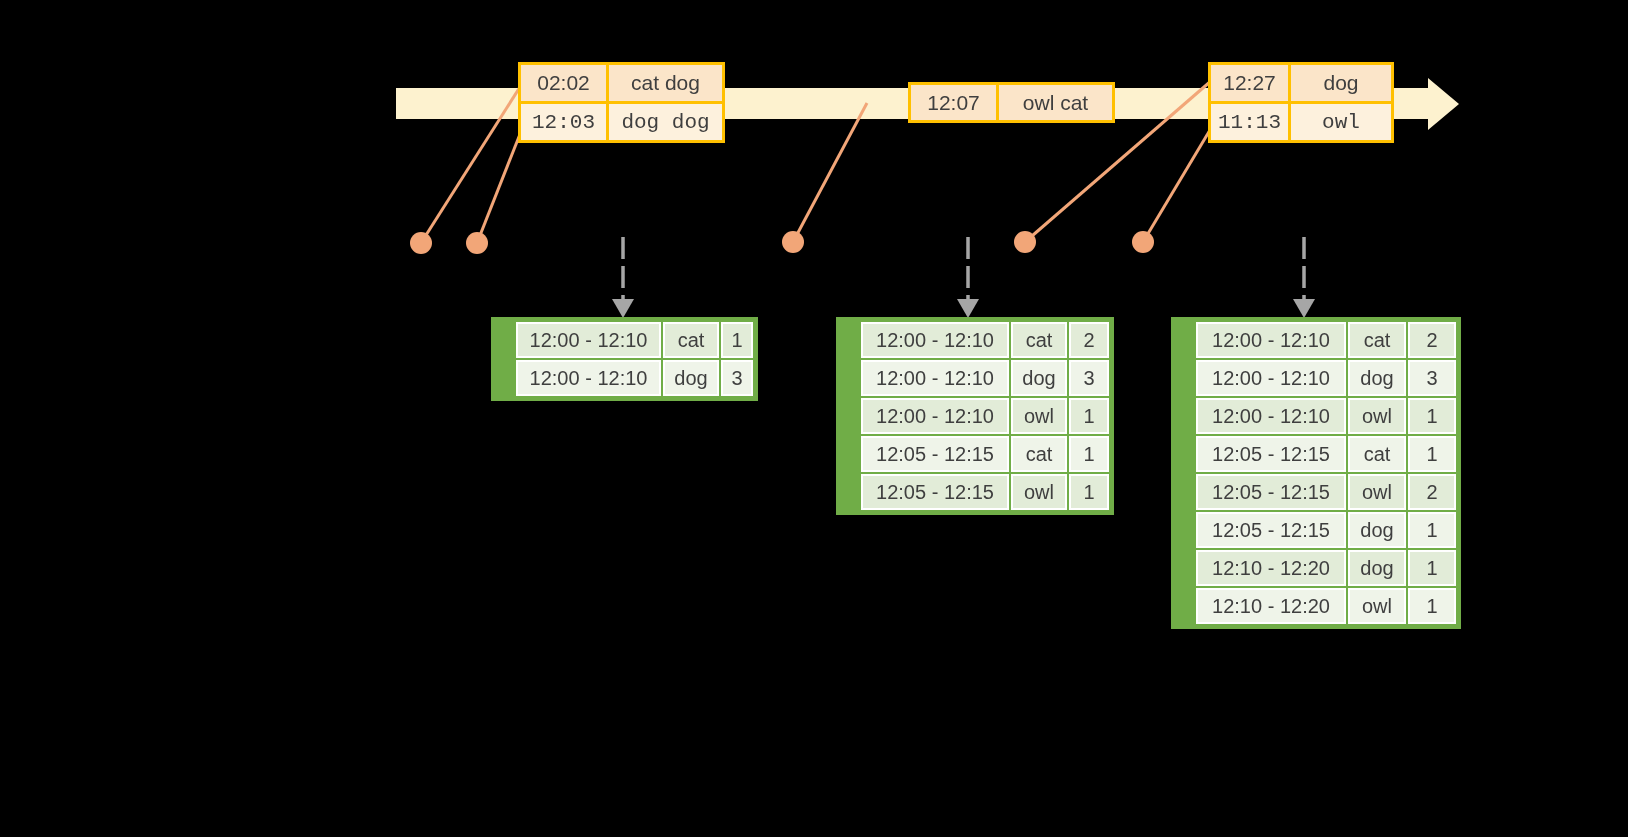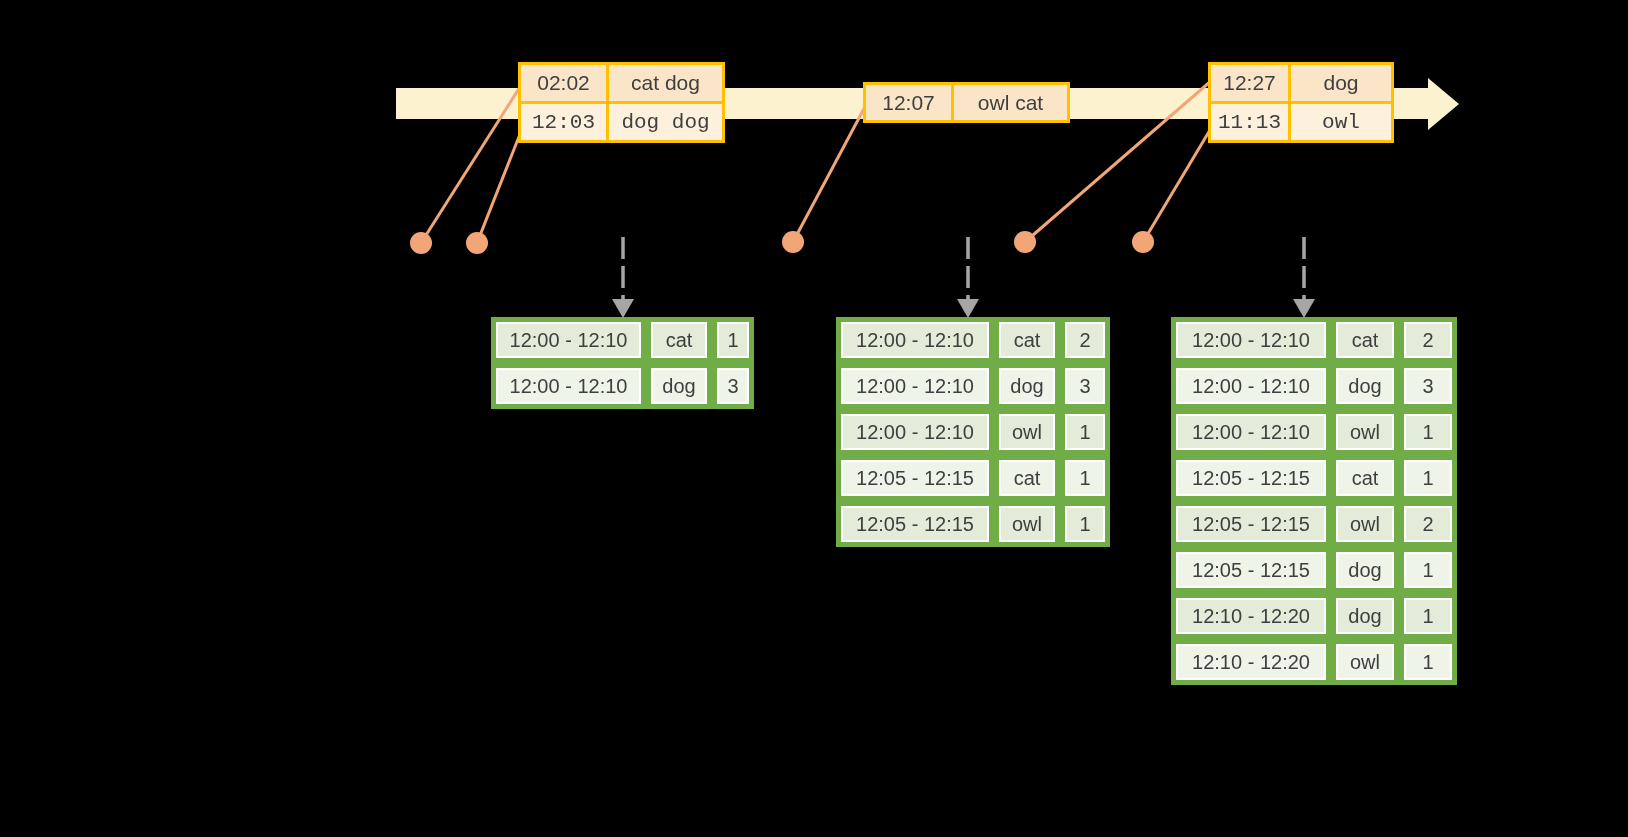--- a/index.html
+++ b/index.html
@@ -25,23 +25,24 @@
   }
   .etable .cell{
     display:flex;align-items:center;justify-content:center;
     font-size:21px;color:var(--text,#3F3F3F);
     box-sizing:border-box;
   }
   .etable .cell.base{background:var(--event-row-fill,#FBE5C9);}
   .etable .cell.alt{background:var(--event-row-alt-fill,#FDF1DD);font-family:Liberation Mono, monospace;}
 
   .rtable{
-    position:absolute;display:grid;gap:10px;
+    position:absolute;display:grid;gap:2px;
     border:5px solid var(--result-border,#70AD47);
     background:var(--result-border,#70AD47);
+    padding-left:20px;
   }
   .rtable .cell{
     display:flex;align-items:center;justify-content:center;
     font-size:20px;color:var(--text,#3F3F3F);
     border:2px solid #ffffff;
     box-sizing:border-box;
   }
   .rtable .cell.base{background:var(--result-row-fill,#E2ECD8);}
   .rtable .cell.alt{background:var(--result-row-alt-fill,#EFF4E9);}
 </style>
@@ -81,21 +82,21 @@
     </g>
   </svg>
 
   <div class="etable" style="left:518px;top:62px;grid-template-columns:85px 113px;grid-auto-rows:36px;">
       <div class="cell base">02:02</div>
       <div class="cell base">cat dog</div>
       <div class="cell alt">12:03</div>
       <div class="cell alt">dog dog</div>
     </div>
 
-  <div class="etable" style="left:863px;top:82px;grid-template-columns:85px 113px;grid-auto-rows:35px;">
+  <div class="etable" style="left:908px;top:82px;grid-template-columns:85px 113px;grid-auto-rows:35px;">
       <div class="cell base">12:07</div>
       <div class="cell base">owl cat</div>
     </div>
 
   <div class="etable" style="left:1208px;top:62px;grid-template-columns:77px 100px;grid-auto-rows:36px;">
       <div class="cell base">12:27</div>
       <div class="cell base">dog</div>
       <div class="cell alt">11:13</div>
       <div class="cell alt">owl</div>
     </div>

